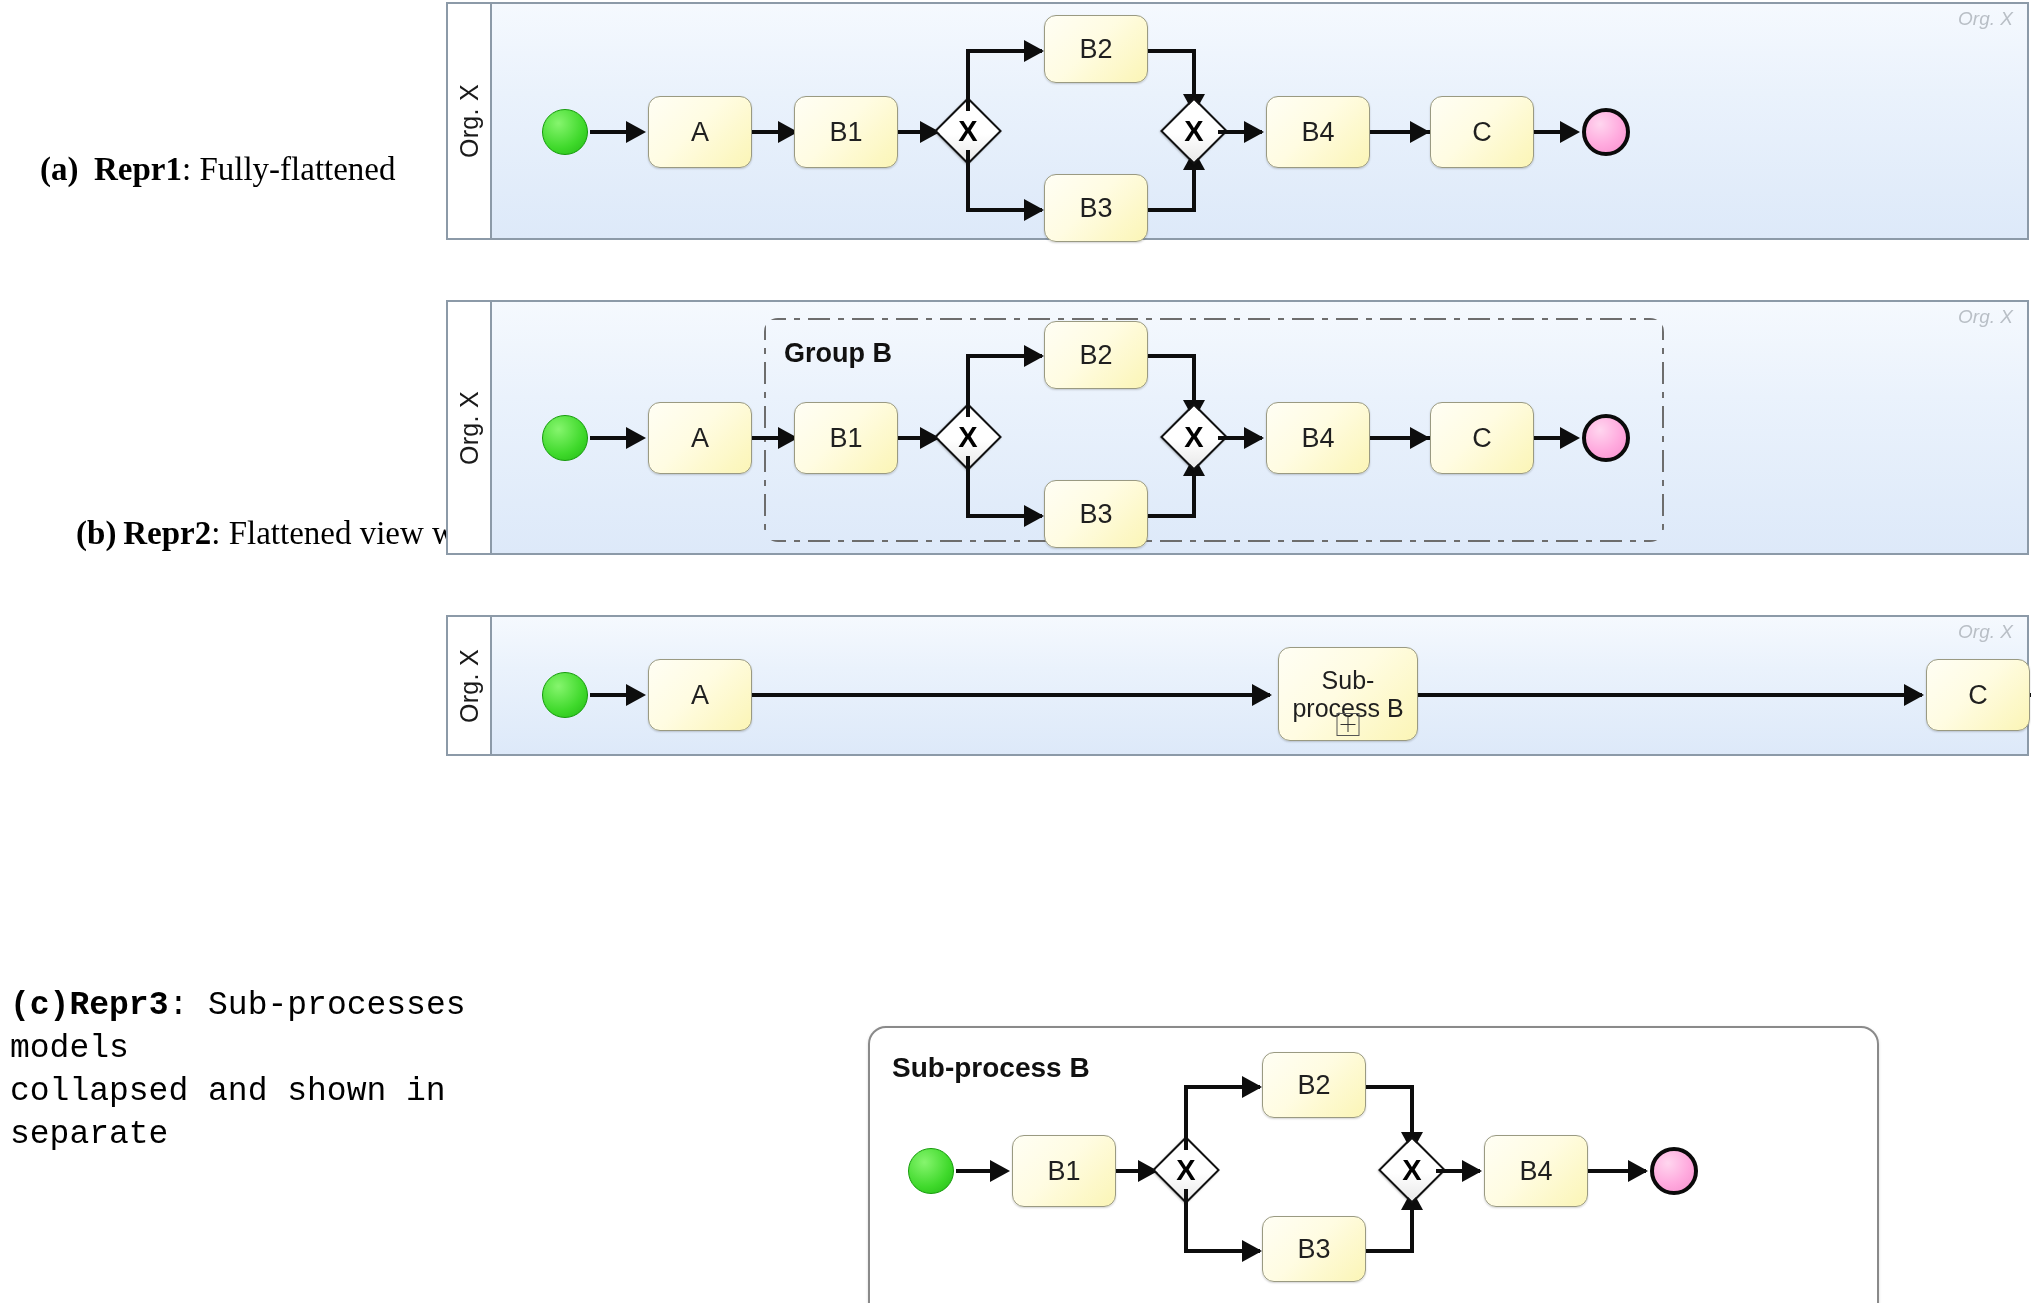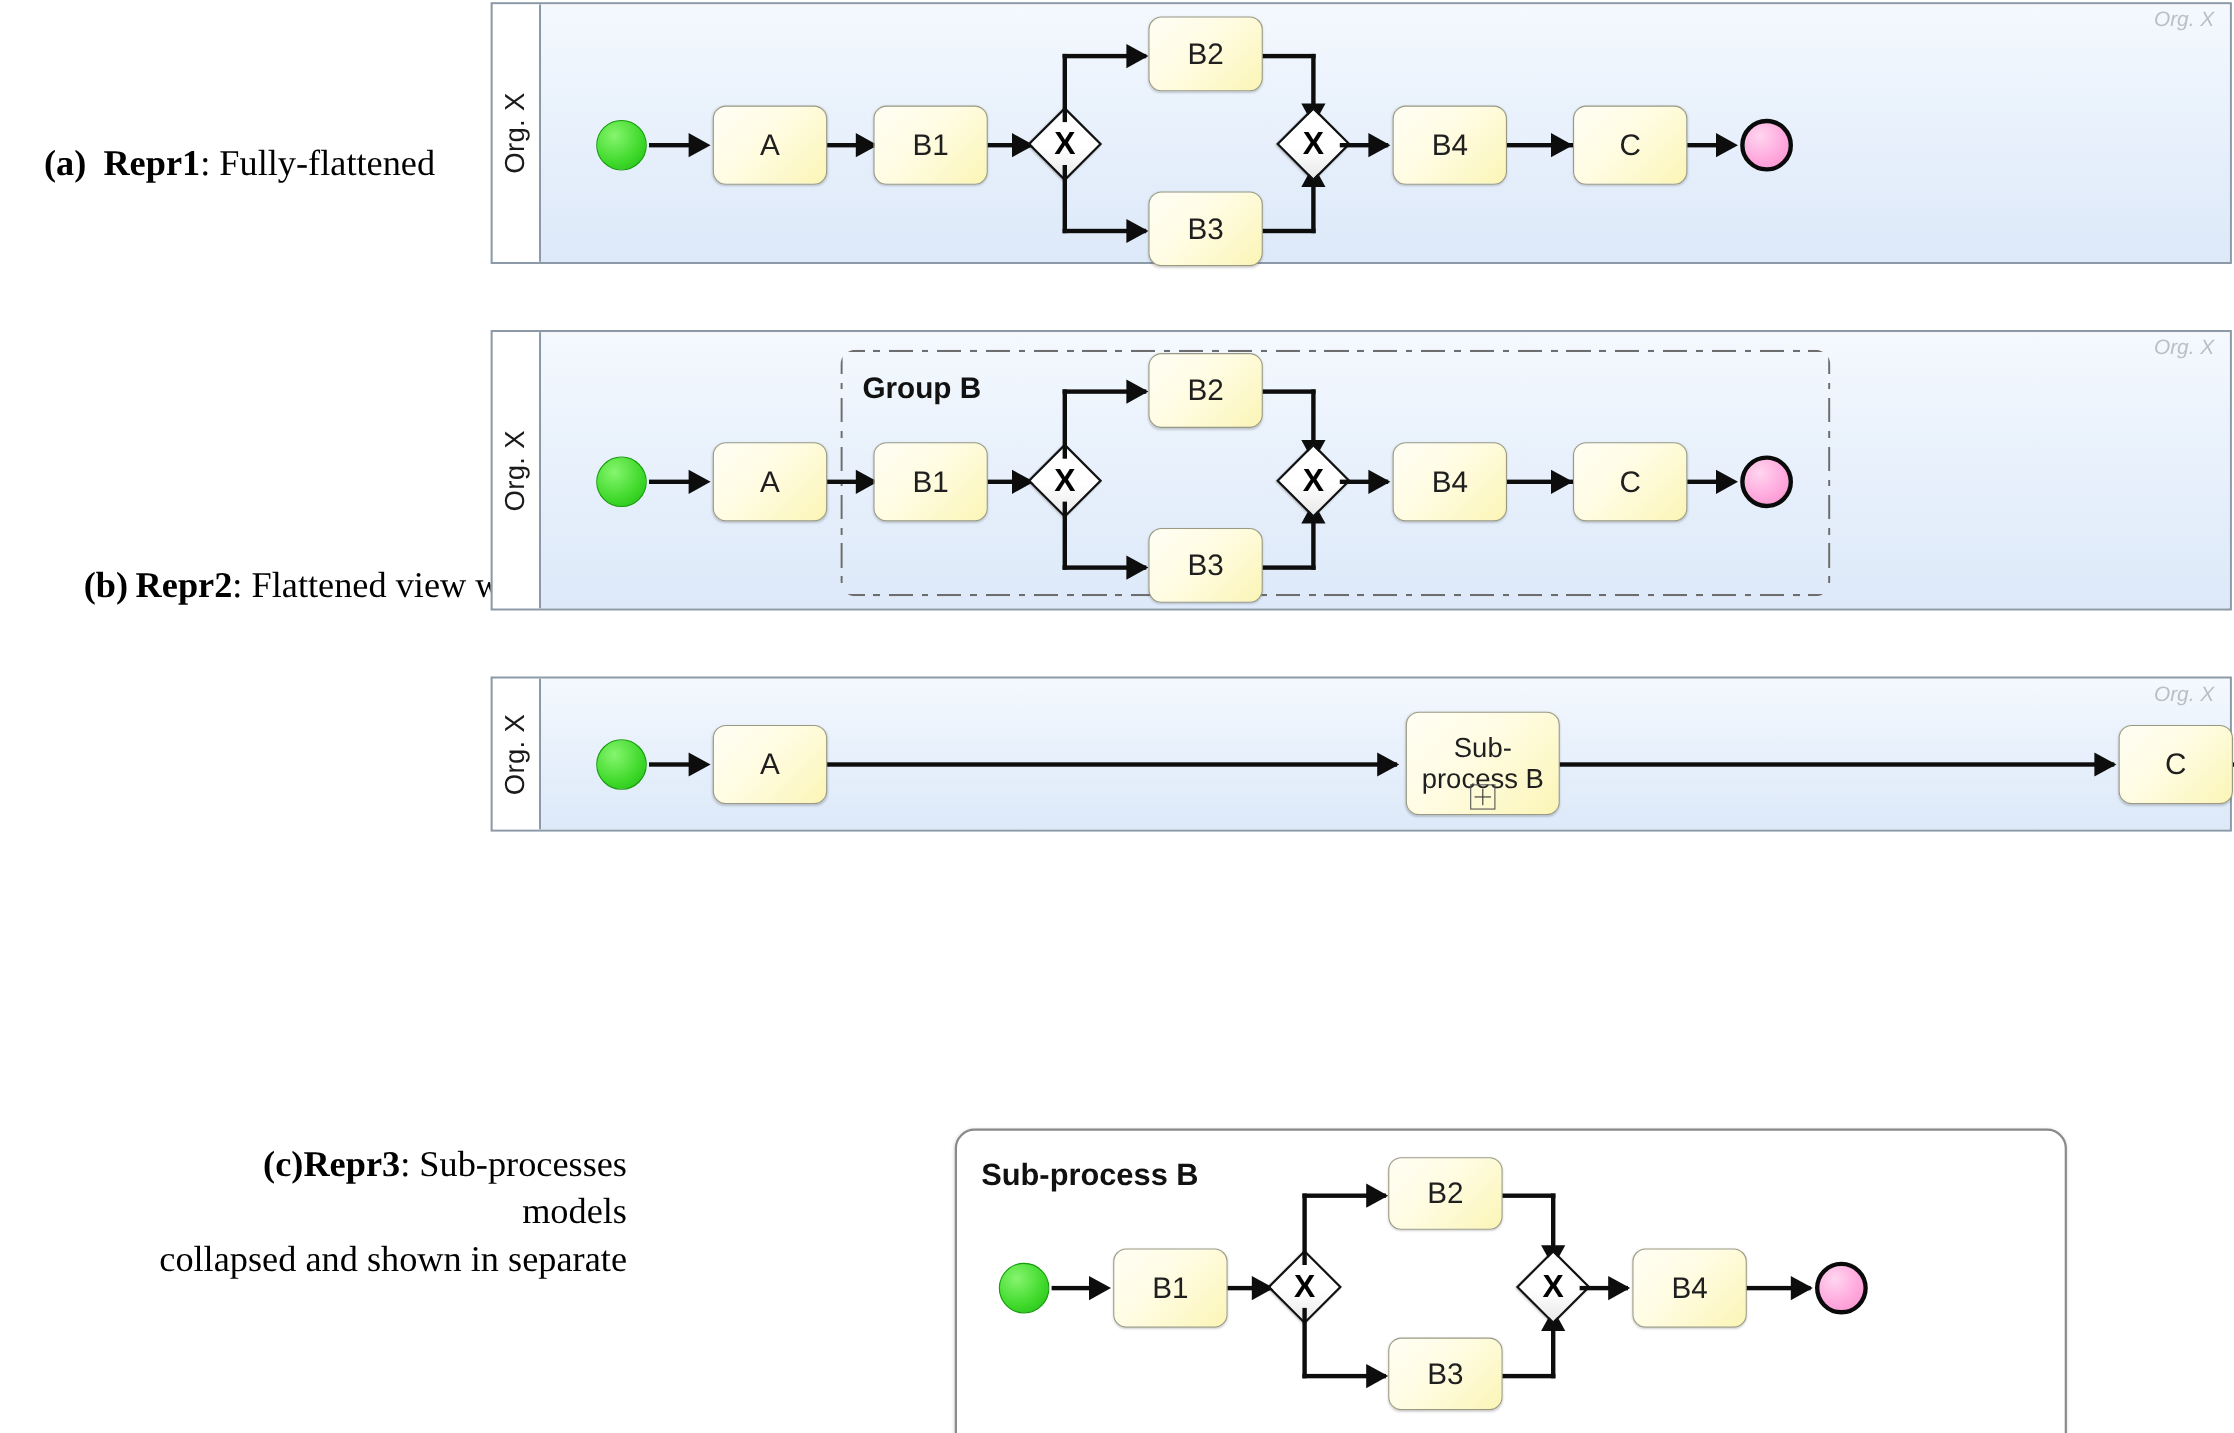--- a/index.html
+++ b/index.html
@@ -3,23 +3,23 @@
 <meta charset="utf-8">
 <style>
   html,body{margin:0;padding:0;background:#ffffff;}
   body{width:2031px;height:1303px;position:relative;overflow:hidden;
        font-family:"Liberation Sans",sans-serif;}
 
   
   .caption{position:absolute;font-family:"Liberation Serif",serif;
            font-size:33px;color:#000;line-height:1.30;}
   .caption .bold{font-weight:bold;}
-  .cap-a{left:40px;top:128px;width:500px;text-align:left;white-space:nowrap;}
+  .cap-a{left:40px;top:148px;width:500px;text-align:left;white-space:nowrap;}
   .cap-b{left:0px;top:512px;width:560px;text-align:center;}
-  .cap-c{left:10px;top:1038px;width:560px;text-align:right;}
+  .cap-c{left:10px;top:985px;width:560px;text-align:left;font-family:Liberation Mono, monospace;}
   .cap-lead{display:inline-block;min-width:54px;font-weight:bold;}
 
   
   .pool{position:absolute;box-sizing:border-box;border:2px solid #8c9aa8;
         background:#ffffff;display:flex;}
   .pool-header{width:42px;flex:0 0 42px;border-right:2px solid #8c9aa8;
         background:#ffffff;position:relative;}
   .pool-header-label{position:absolute;left:50%;top:50%;
         transform:translate(-50%,-50%) rotate(-90deg);
         white-space:nowrap;font-size:25px;color:#1a1a1a;

